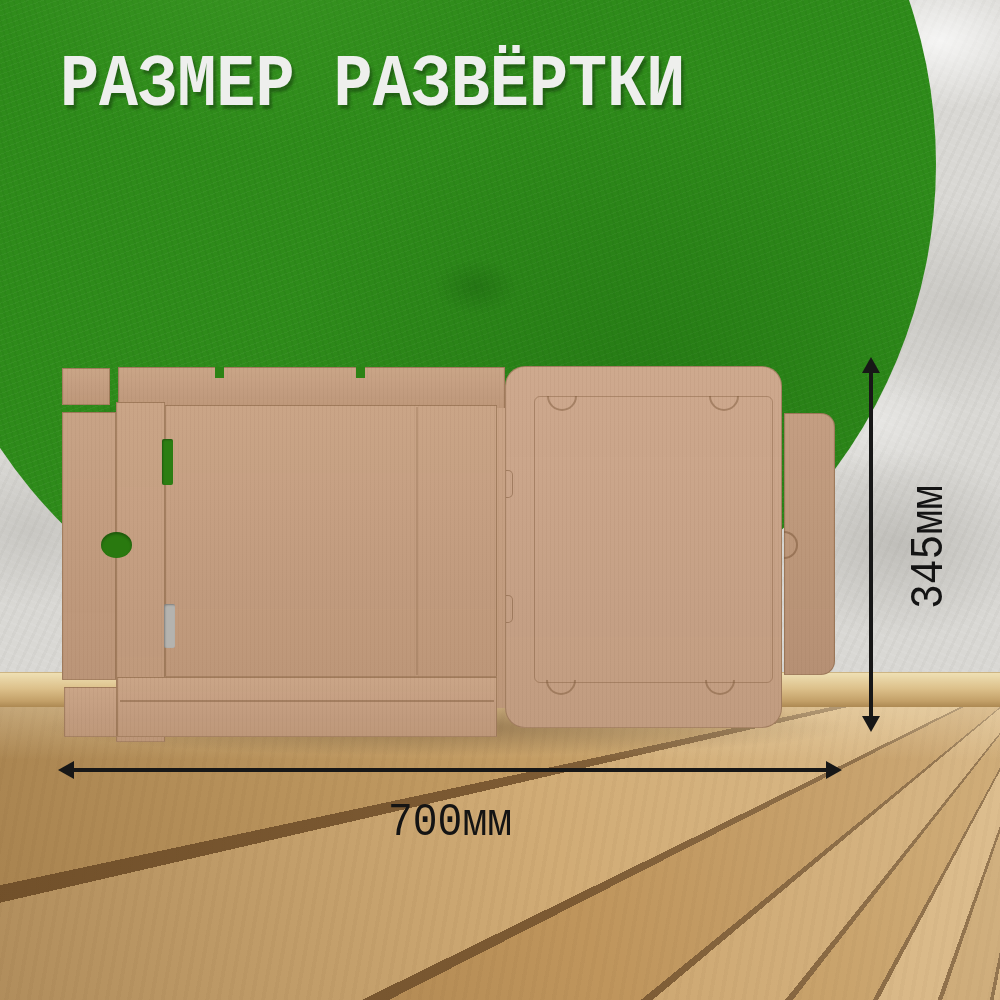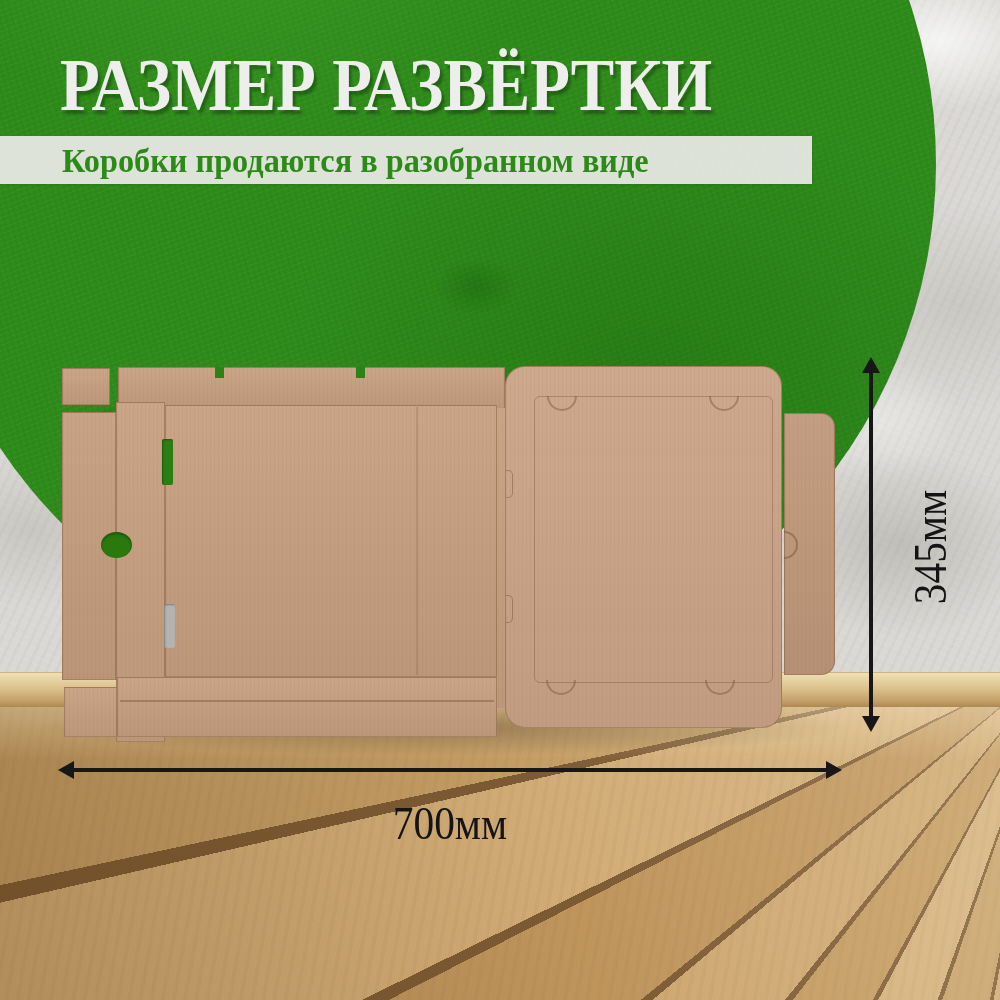--- a/index.html
+++ b/index.html
@@ -1,18 +1,18 @@
 <!DOCTYPE html>
 <html><head>
 <meta charset="utf-8">
 <style>
   html,body{margin:0;padding:0;background:#222;}
   .scene{
     position:relative;width:1000px;height:1000px;overflow:hidden;
-    font-family:Liberation Serif, serif;
+    font-family:Liberation Mono, monospace;
     background:#d8d7d3;
   }
   
   .wall{
     position:absolute;left:0;top:0;width:1000px;height:680px;
     background-color:#d9d8d4;
     background-image:
       radial-gradient(160px 100px at 94% 6%, rgba(255,255,255,.75), transparent 70%),
       radial-gradient(220px 150px at 96% 45%, rgba(165,163,157,.30), transparent 70%),
       radial-gradient(190px 130px at 90% 80%, rgba(150,148,142,.38), transparent 72%),
@@ -125,23 +125,20 @@
 <body>
 
 <div class="scene">
 
   <div class="wall"></div>
   <div class="green-circle"></div>
   <div class="baseboard"></div>
   <div class="floor"></div>
 
   <div class="title">РАЗМЕР РАЗВЁРТКИ</div>
-  <div class="subtitle-bar">
-    <div class="subtitle">Коробки продаются в разобранном виде</div>
-  </div>
 
   <div class="box-shadow-ellipse"></div>
 
   <div>
 
     <div class="cb" style="left:62px;top:368px;width:48px;height:37px;"></div>
     <div class="cb" style="left:118px;top:367px;width:387px;height:43px;border-bottom:1.5px solid rgba(122,86,56,.6);"></div>
     <div class="hole" style="left:215px;top:367px;width:9px;height:11px;background:#2c8315;"></div>
     <div class="hole" style="left:356px;top:367px;width:9px;height:11px;background:#2c8315;"></div>
 

